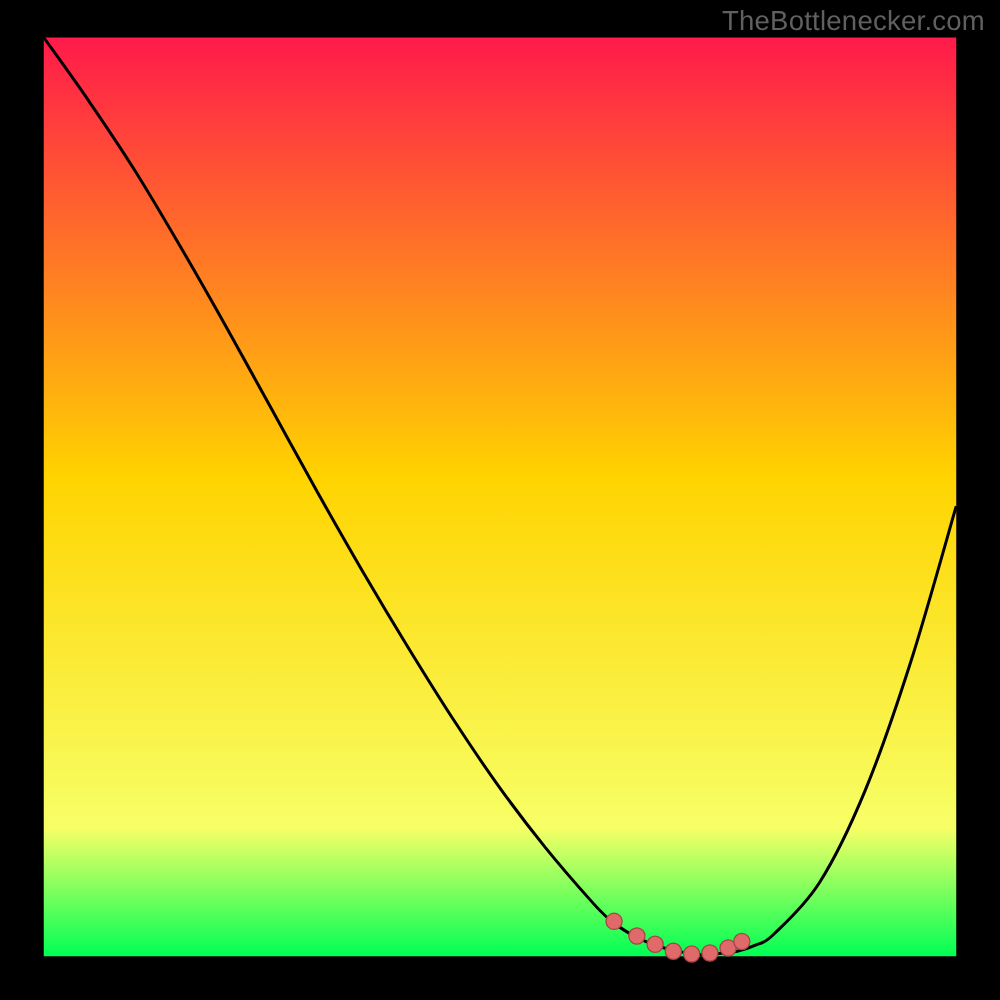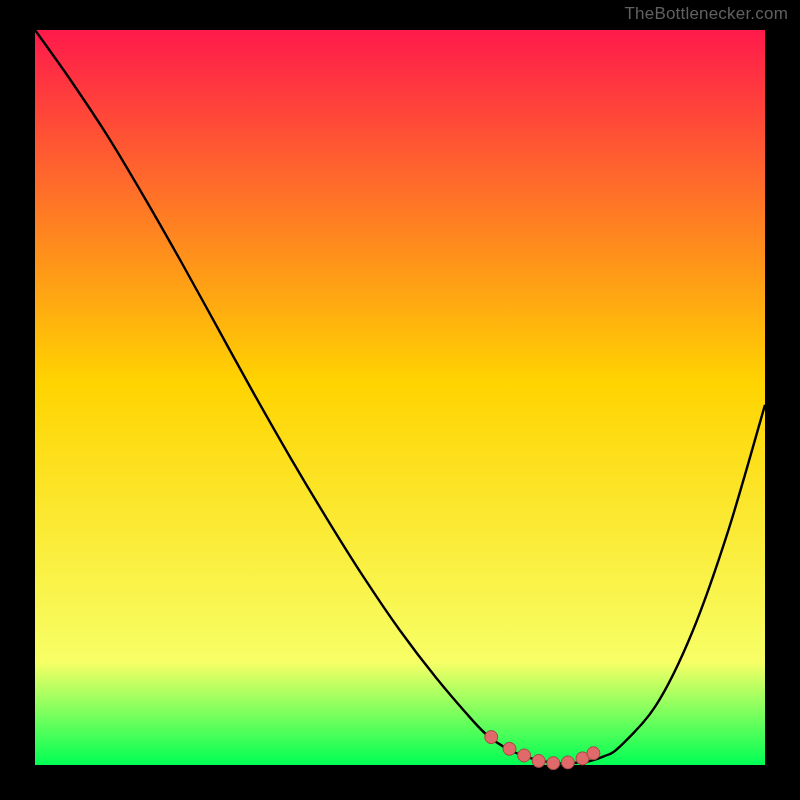--- a/index.html
+++ b/index.html
@@ -16,21 +16,21 @@
     top: 0;
     left: 0;
     width: 800px;
     height: 800px;
   }
   .attribution {
     position: absolute;
     top: 4px;
     right: 12px;
     color: #606060;
-    font-size: 17px;
+    font-size: 22px;
     font-weight: 400;
     letter-spacing: 0.2px;
   }
   svg { display: block; }
 </style>
 </head>
 <body>
 
 <div class="frame">
   <svg id="chart-svg" width="800" height="800">

